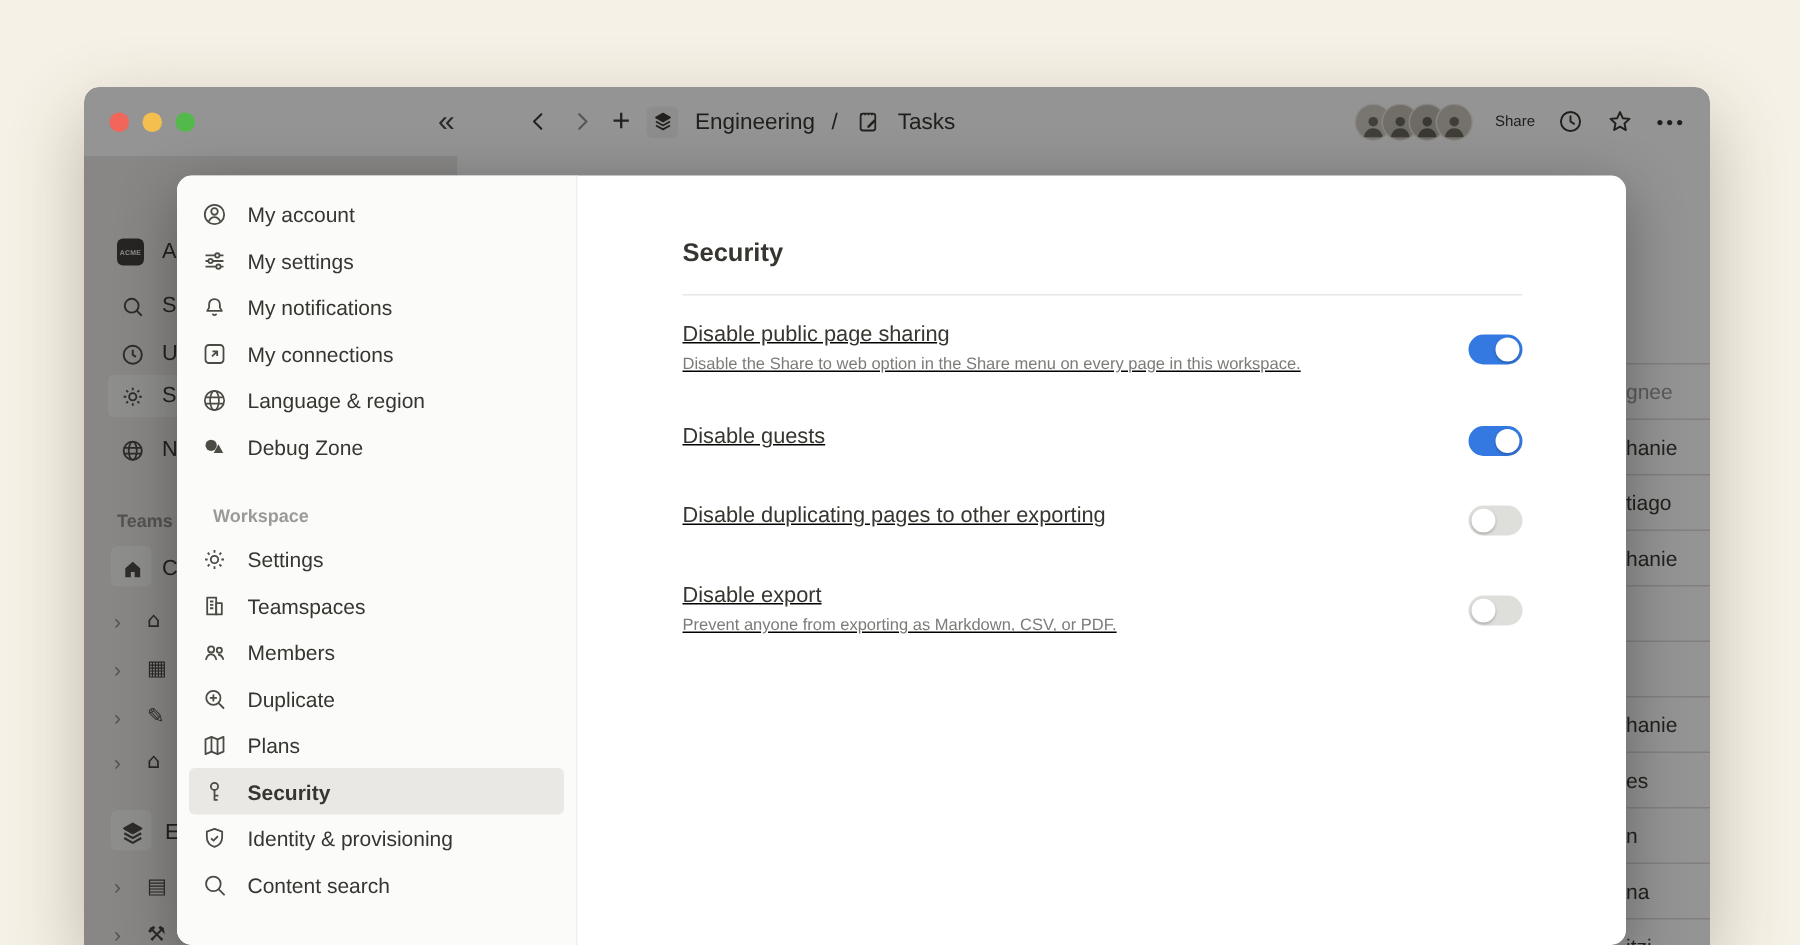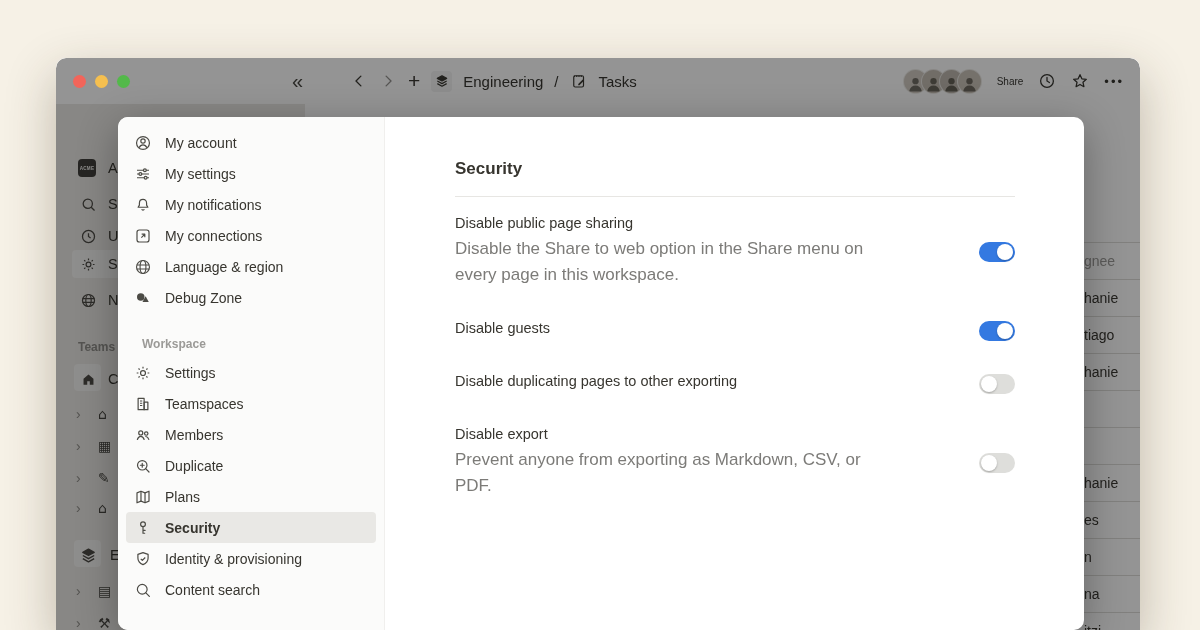--- a/index.html
+++ b/index.html
@@ -53,24 +53,24 @@
            border-radius:10px; box-shadow:0 10px 40px rgba(0,0,0,.32); z-index:30; display:flex; overflow:hidden;justify-content:space-between; }
   .mnav { width:267px; background:#fbfbfa; padding-top:10px; flex:none; border-right:1px solid #f0efed; }
   .mitem { display:flex; align-items:center; height:31px; margin:0 8px; padding:0 8px; border-radius:4px;
            font-size:14px; color:#37352f; gap:13px; }
   .mitem.selected { background:#e9e8e5; font-weight:700; }
   .micon { width:18px; height:18px; flex:none; color:#4c4b45; display:flex; }
   .msection { font-size:12px; font-weight:600; color:#9b9a97; margin:24px 0 6px 24px; }
   .mcontent { flex:1; padding:42px 69px 0 70px; }
   .mtitle { font-size:17px; font-weight:600; color:#37352f; }
   .mdivider { height:1px; background:#e7e6e3; margin-top:17px; }
-  .srow { display:flex; align-items:center; justify-content:space-between; margin-top:32px; }
+  .srow { display:flex; align-items:center; justify-content:space-between; margin-top:32px;text-decoration:underline; }
   .srow.first { margin-top:18px; }
   .stitle { font-size:14.5px; color:#37352f; margin-bottom:5px; }
-  .sdesc { font-size:17px; color:#7c7b78; line-height:26px; max-width:424px; }
+  .sdesc { font-size:11px; color:#7c7b78; line-height:15px; max-width:424px; }
   .toggle { width:36px; height:20px; border-radius:10px; background:#dededb; position:relative; flex:none; }
   .toggle .knob { position:absolute; top:2px; left:2px; width:16px; height:16px; border-radius:50%;
                   background:#fff; box-shadow:0 1px 2px rgba(0,0,0,.25); }
   .toggle.on { background:#3479e1; }
   .toggle.on .knob { left:18px; }
 
   svg { display:block; }
 </style>
 </head>
 <body>

